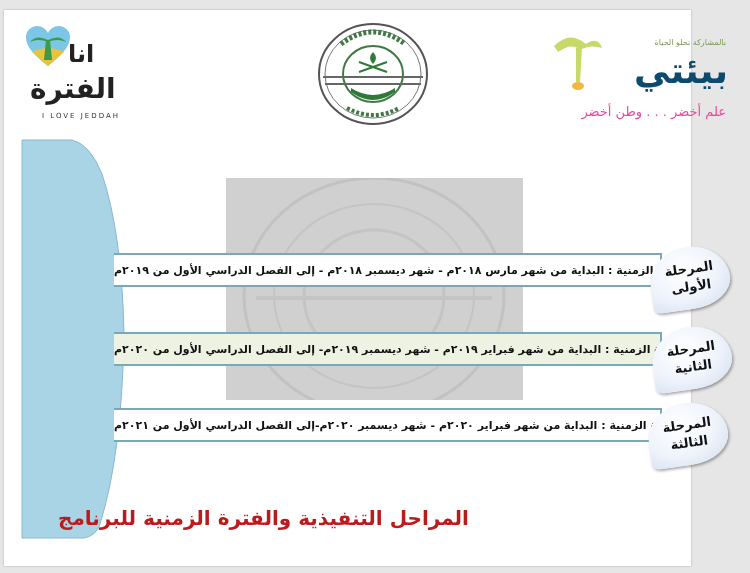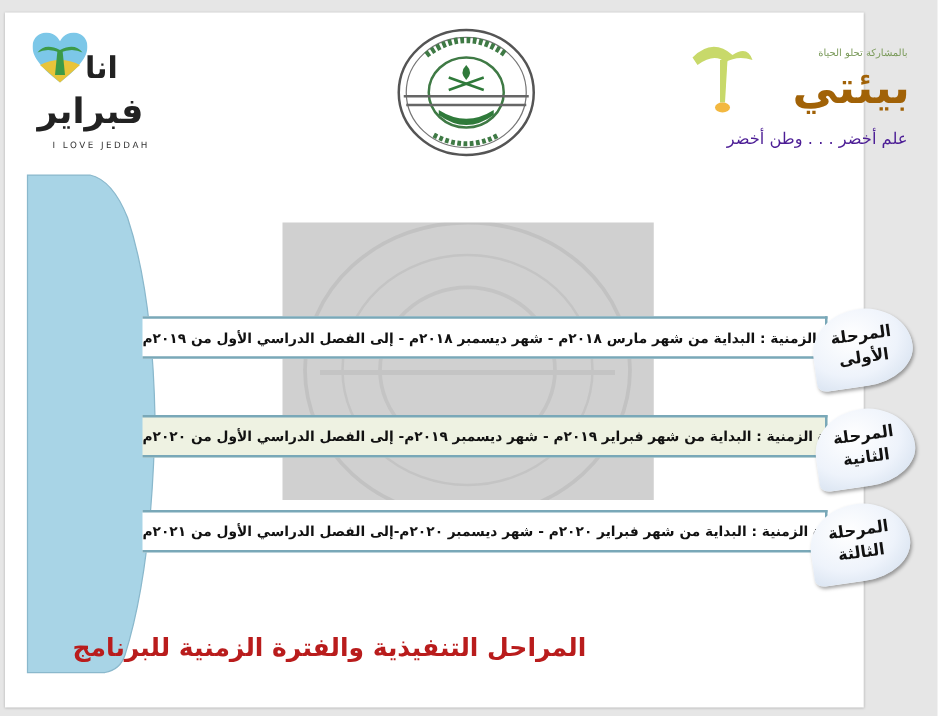--- a/index.html
+++ b/index.html
@@ -16,22 +16,22 @@
     }
     
     .logo-jeddah { position:absolute; left:22px; top:16px; width:100px; height:100px; }
     .logo-jeddah .word { position:absolute; font-weight:bold; color:#222; direction:rtl; }
     .logo-jeddah .w1 { left:42px; top:14px; font-size:24px; }
     .logo-jeddah .w2 { left:4px; top:46px; font-size:28px; letter-spacing:2px; }
     .logo-jeddah .tag { position:absolute; left:16px; top:86px; font-size:7px; letter-spacing:2px; color:#333; }
     .seal { position:absolute; left:313px; top:12px; width:112px; height:104px; }
     .logo-beeati { position:absolute; left:540px; top:18px; width:190px; height:100px; }
     .logo-beeati .tiny { position:absolute; right:8px; top:10px; font-size:8px; color:#7a9a5a; direction:rtl; }
-    .logo-beeati .brand { position:absolute; right:6px; top:22px; font-size:36px; font-weight:bold; color:#a16207; direction:rtl; letter-spacing:-1px; }
-    .logo-beeati .slogan { position:absolute; right:8px; top:76px; font-size:13px; color:#4c1d95; direction:rtl; }
+    .logo-beeati .brand { position:absolute; right:6px; top:22px; font-size:36px; font-weight:bold; color:#0c4a6e; direction:rtl; letter-spacing:-1px; }
+    .logo-beeati .slogan { position:absolute; right:8px; top:76px; font-size:13px; color:#ec4899; direction:rtl; }
 
     
     .blue-shape { position:absolute; left:14px; top:124px; width:110px; height:408px; }
 
     
     .watermark { position:absolute; left:222px; top:168px; width:297px; height:222px; background:#d0d0d0; overflow:hidden; }
 
     .phase-card {
       position:absolute; left:110px; width:548px; height:34px;
       border-top:2px solid #79a8b8; border-bottom:2px solid #79a8b8; border-right:2px solid #79a8b8;
@@ -69,21 +69,21 @@
 <div class="slide">
 
   <div class="logo-jeddah">
     <svg width="44" height="42" viewBox="0 0 44 42" style="position:absolute;left:0;top:0;">
       <path d="M22 40 C4 26 0 18 0 11 C0 4 6 0 11 0 C16 0 20 3 22 7 C24 3 28 0 33 0 C38 0 44 4 44 11 C44 18 40 26 22 40 Z" fill="#7cc7e8"></path>
       <path d="M6 26 Q22 18 38 26 L22 40 Z" fill="#e8c43a"></path>
       <path d="M20 14 L24 14 L26 34 L18 34 Z" fill="#3c9a48"></path>
       <path d="M22 14 Q10 8 4 16 Q12 12 22 16 Q32 12 40 16 Q34 8 22 14 Z" fill="#3c9a48"></path>
     </svg>
     <span class="word w1">انا</span>
-    <span class="word w2">فبراير</span>
+    <span class="word w2">الفترة</span>
     <span class="tag">I LOVE JEDDAH</span>
   </div>
 
   <div class="seal">
     <svg width="112" height="104" viewBox="0 0 112 104">
       <ellipse cx="56" cy="52" rx="54" ry="50" fill="#fff" stroke="#555" stroke-width="2"></ellipse>
       <ellipse cx="56" cy="52" rx="48" ry="44" fill="none" stroke="#777" stroke-width="1"></ellipse>
       <ellipse cx="56" cy="52" rx="30" ry="28" fill="none" stroke="#3f7a45" stroke-width="2"></ellipse>
       <line x1="6" y1="55" x2="106" y2="55" stroke="#666" stroke-width="2"></line>
       <line x1="8" y1="62" x2="104" y2="62" stroke="#666" stroke-width="2"></line>

